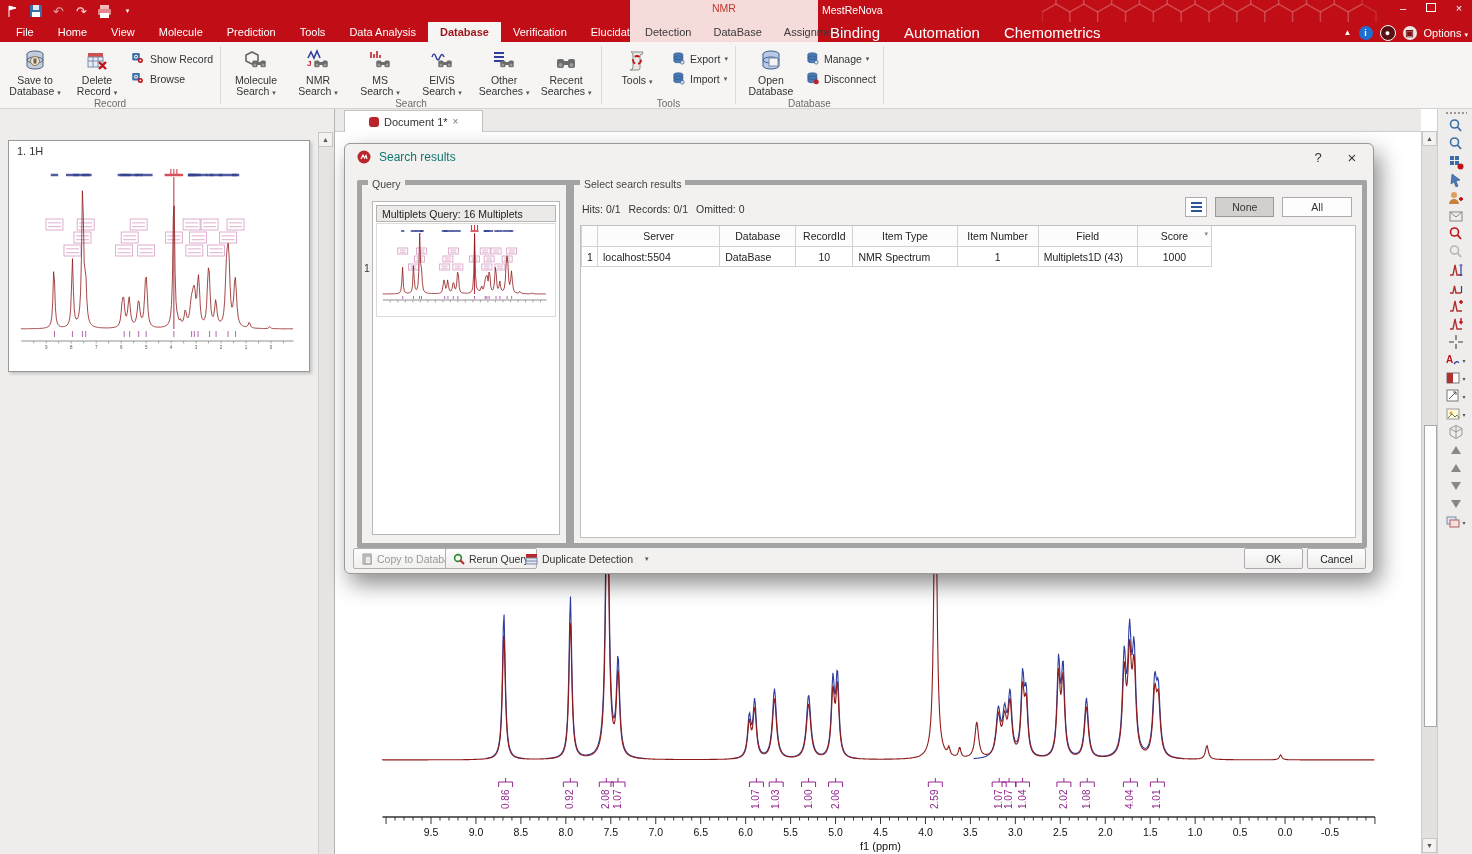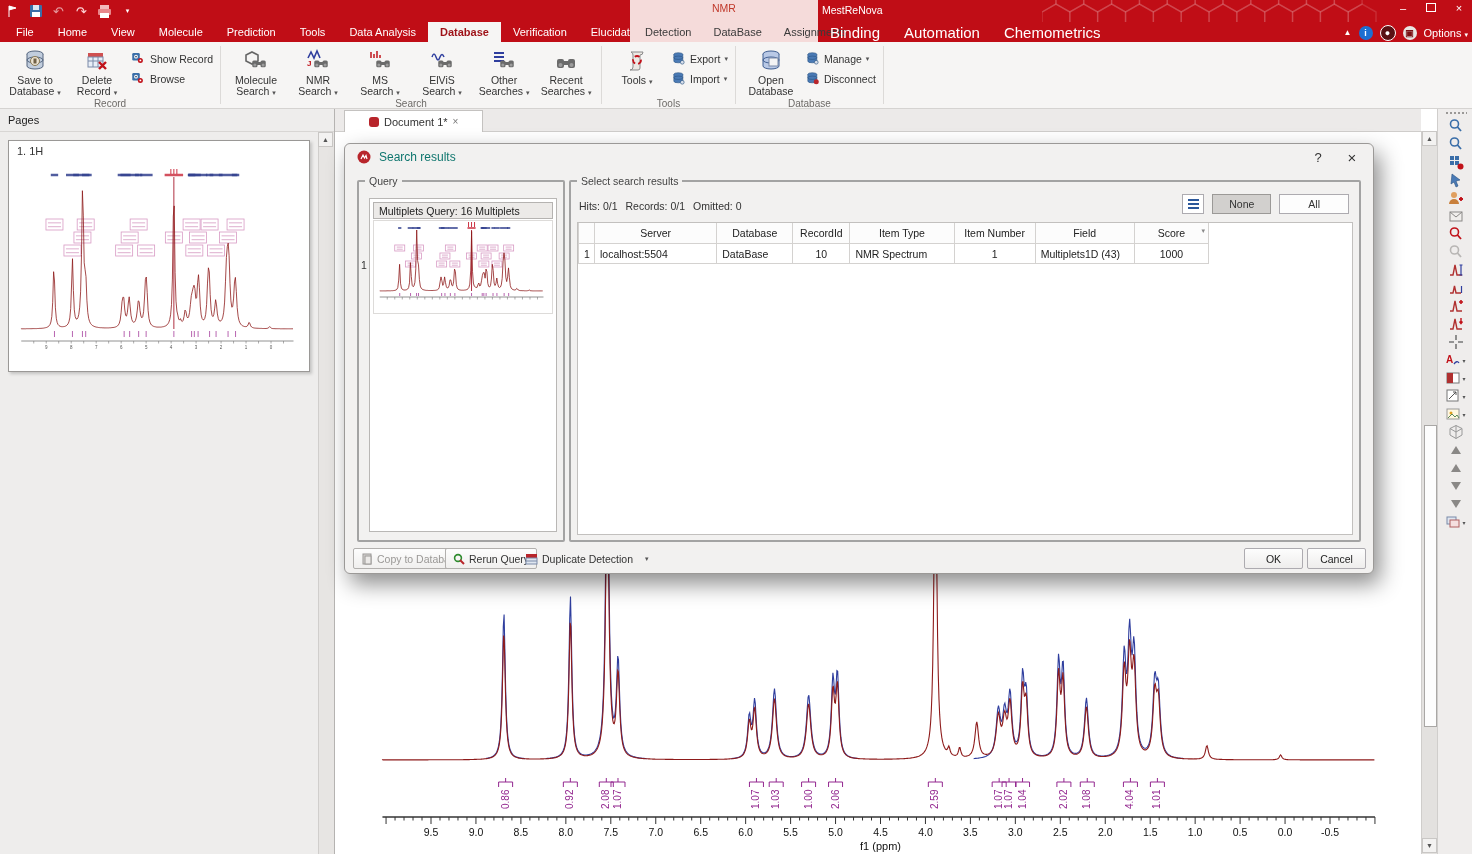--- a/index.html
+++ b/index.html
@@ -61,21 +61,21 @@
   #sidebar{left:1437px;top:108px;width:35px;height:746px;background:#efedec;border-left:1px solid #d0cecc;z-index:6;}
   .sb-handle{margin:3px auto 2px auto;width:22px;height:4px;
              background:radial-gradient(circle,#9a9896 1px,transparent 1.2px);background-size:4px 4px;}
   .sb-icon{width:30px;height:18px;margin:0 auto;display:flex;align-items:center;justify-content:center;gap:1px;cursor:pointer;}
   
   #dialog{left:344px;top:143px;width:1028px;height:429px;background:#f2f1f0;border:1px solid #9b9997;border-radius:6px;
           box-shadow:6px 10px 22px rgba(0,0,0,.45);z-index:10;}
   #dlg-title{position:absolute;left:12px;top:6px;display:flex;align-items:center;gap:8px;font-size:12px;color:#0f766e;}
   .dlg-hbtn{position:absolute;top:4px;width:18px;height:18px;display:flex;align-items:center;justify-content:center;
             font-size:13px;color:#333;cursor:pointer;}
-  .groupbox{position:absolute;border:2px solid #a3a3a3;border-radius:2px;}
+  .groupbox{position:absolute;border:5px solid #a3a3a3;border-radius:2px;}
   .gb-legend{position:absolute;top:-7px;left:6px;background:#f2f1f0;padding:0 4px;font-size:10.5px;color:#444;}
   #query-list{position:absolute;left:10px;top:16px;right:6px;bottom:8px;background:#fff;border:1px solid #b9b7b5;}
   #query-rownum{position:absolute;left:-9px;top:60px;font-size:10.5px;color:#333;}
   #query-header{position:absolute;left:3px;top:3px;right:3px;height:17px;background:#eceae8;border:1px solid #b5b3b1;
                 box-sizing:border-box;display:flex;align-items:center;padding-left:5px;font-size:10.5px;color:#222;}
   #query-thumbbox{position:absolute;left:3px;top:21px;right:3px;height:94px;border:1px solid #dddbd9;box-sizing:border-box;}
   .hitsline{position:absolute;left:8px;top:18px;font-size:10.5px;color:#333;display:flex;gap:8px;}
   .tbl-btns{position:absolute;right:10px;top:12px;display:flex;gap:8px;align-items:center;}
   .flatbtn{height:18px;border:1px solid #adabb0;background:#fdfdfd;display:flex;align-items:center;justify-content:center;
            font-size:10.5px;color:#333;cursor:pointer;padding:0 16px;}
@@ -454,23 +454,20 @@
             </span>
             <span>Disconnect</span>
           </div>
         </div>
         <div class="glabel">Database</div>
       </div>
       <div class="rsep"></div>
     </div>
 
   <div id="pages-panel" class="abs"></div>
-  <div id="pages-header" class="abs">
-    <span>Pages</span>
-  </div>
   <div class="abs panel-hbtn" style="left:301px;">
     <span style="width:9px;height:8px;border:1px solid #555;border-top:2px solid #555;display:block;"></span>
   </div>
   <div class="abs panel-hbtn" style="left:318px;">×</div>
   <div id="page-thumb" class="abs">
     <div class="plabel">1. 1H</div>
     <svg id="thumb-svg" width="296" height="206" style="position:absolute;left:1px;top:20px;">
         <line x1="40.77277828054301" y1="14" x2="48.164778280543004" y2="14" stroke="#33418f" stroke-width="2.5" opacity="0.85"></line>
         <line x1="55.984488687782815" y1="14" x2="68.92048868778282" y2="14" stroke="#33418f" stroke-width="2.5" opacity="0.85"></line>
         <line x1="63.20343891402717" y1="14" x2="81.68343891402716" y2="14" stroke="#33418f" stroke-width="2.5" opacity="0.85"></line>

